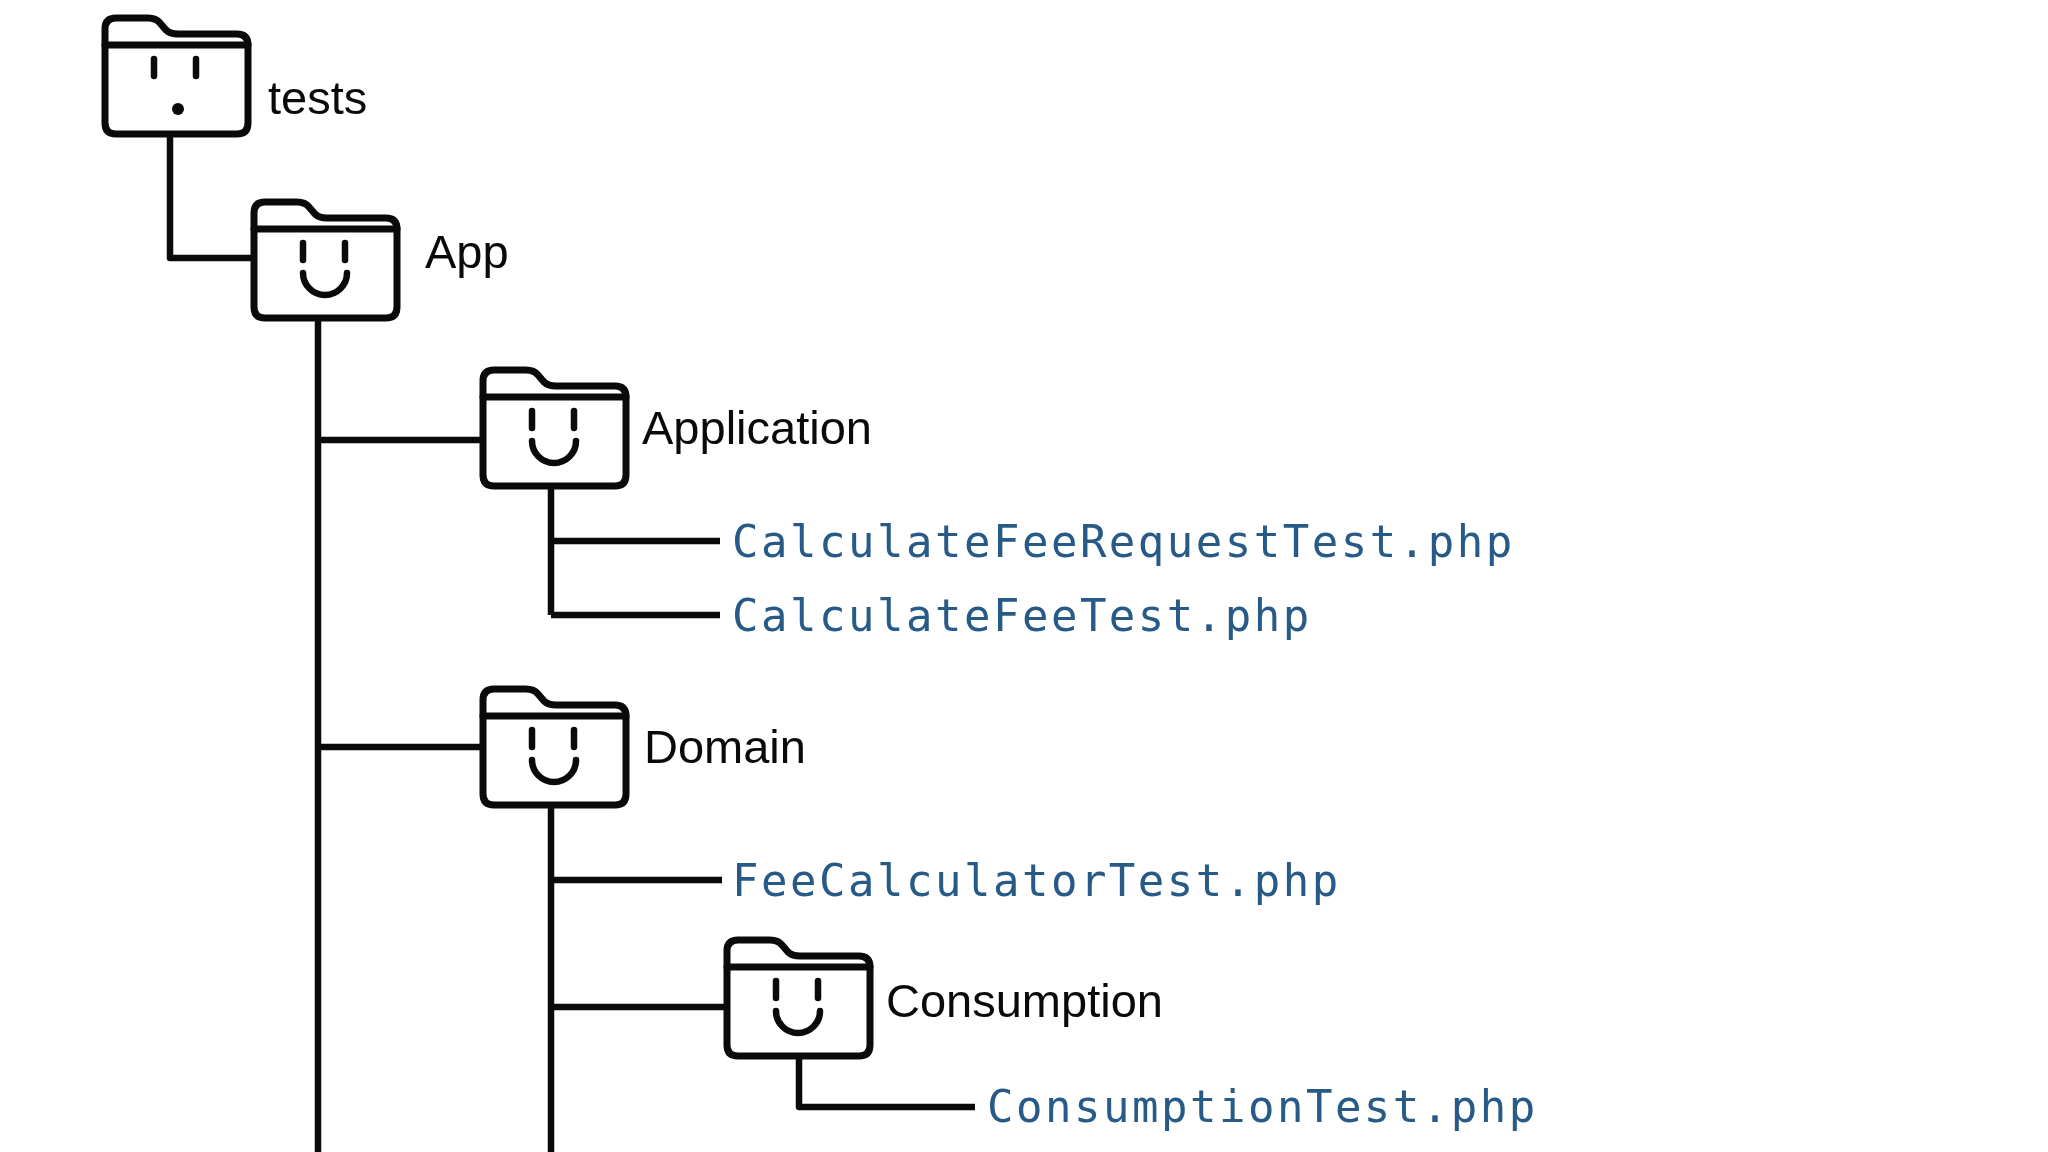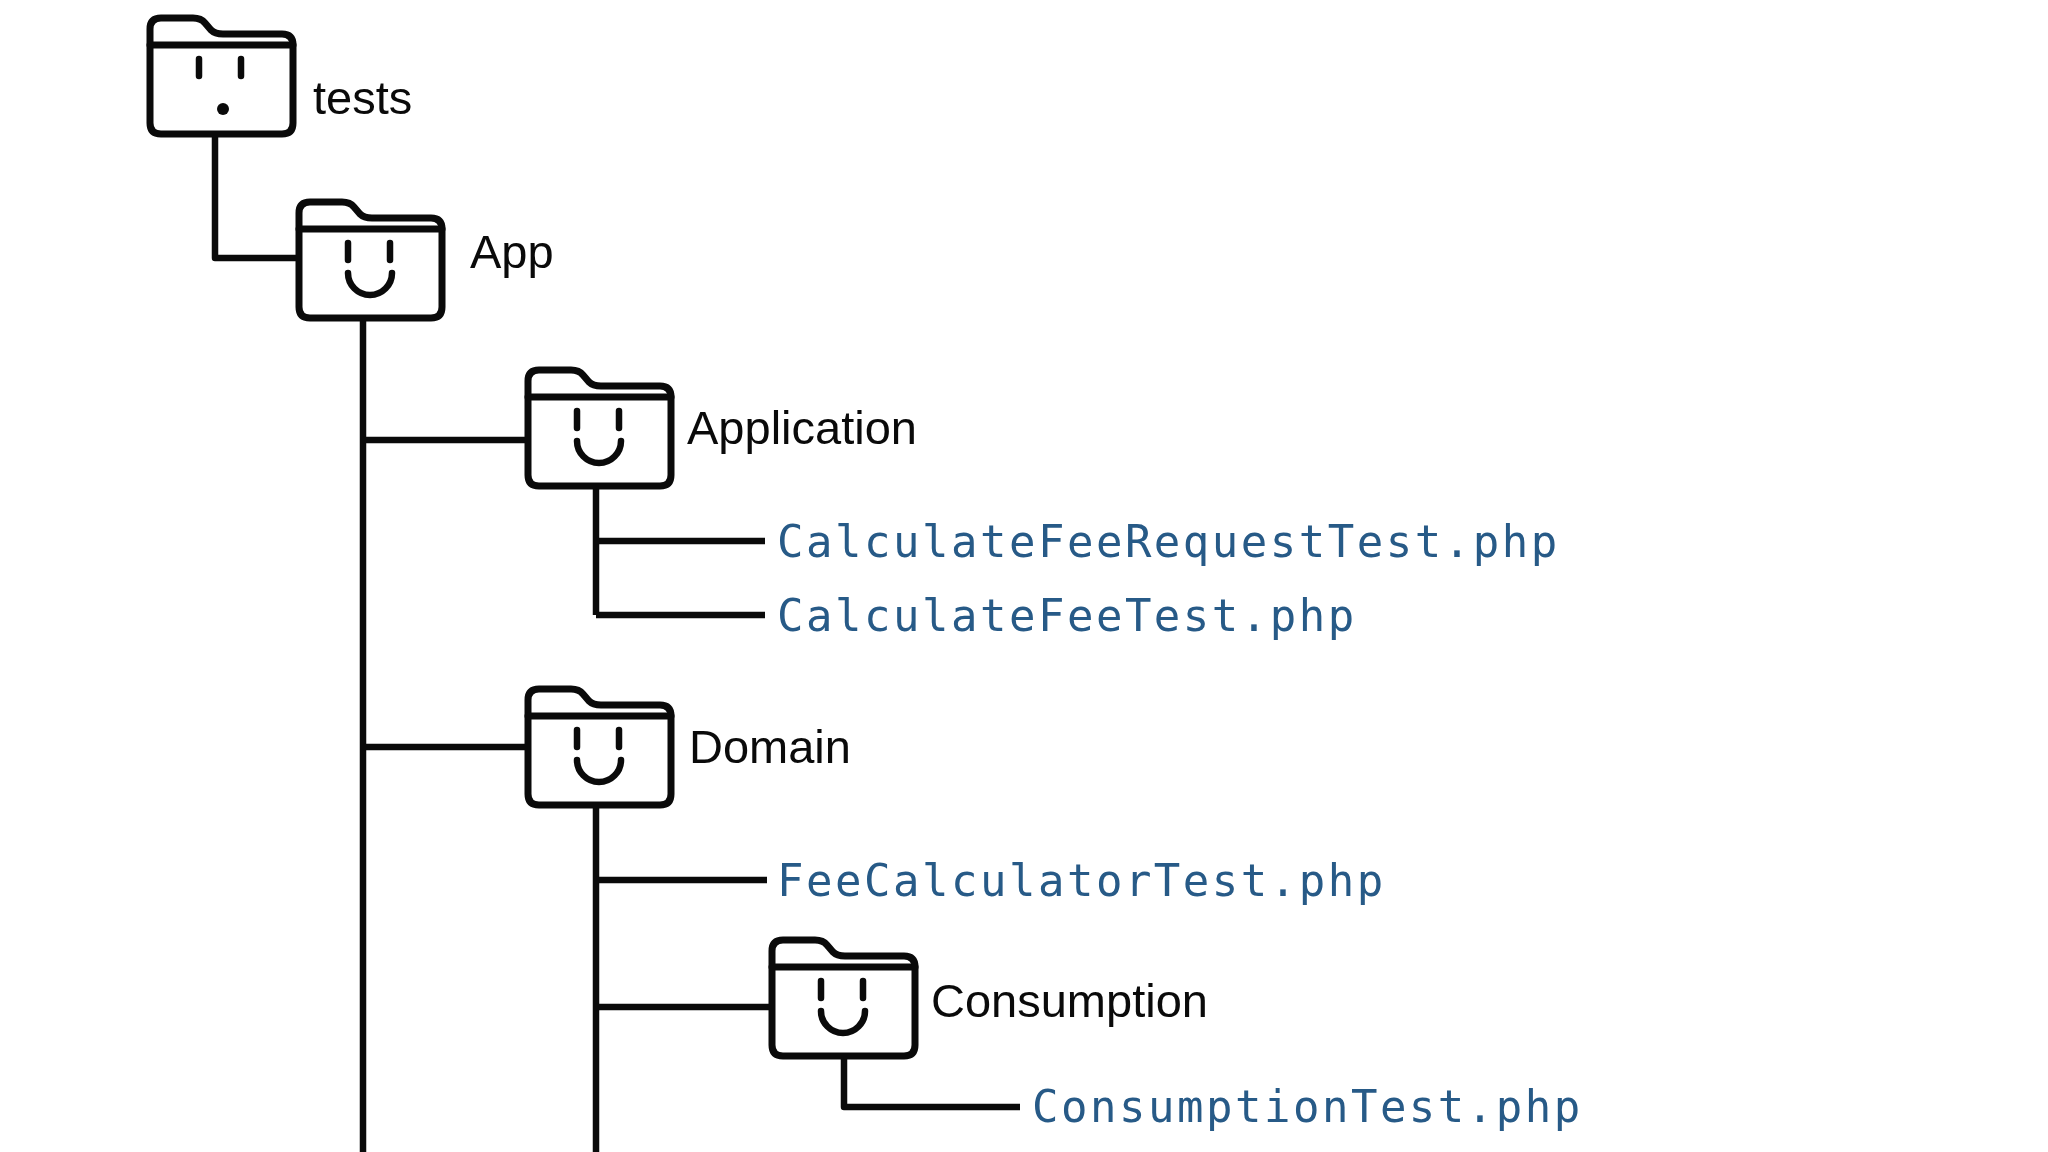--- a/index.html
+++ b/index.html
@@ -6,21 +6,20 @@
     margin: 0;
     padding: 0;
     background: #ffffff;
   }
   #stage {
     position: relative;
     width: 1992px;
     height: 1152px;
     background: #ffffff;
     overflow: hidden;
-    padding-left: 45px;
   }
   svg { display: block; }
   .connector {
     fill: none;
     stroke-linejoin: round;
     stroke-linecap: butt;
   }
   .folder-outline {
     stroke-linejoin: round;
     stroke-linecap: round;

